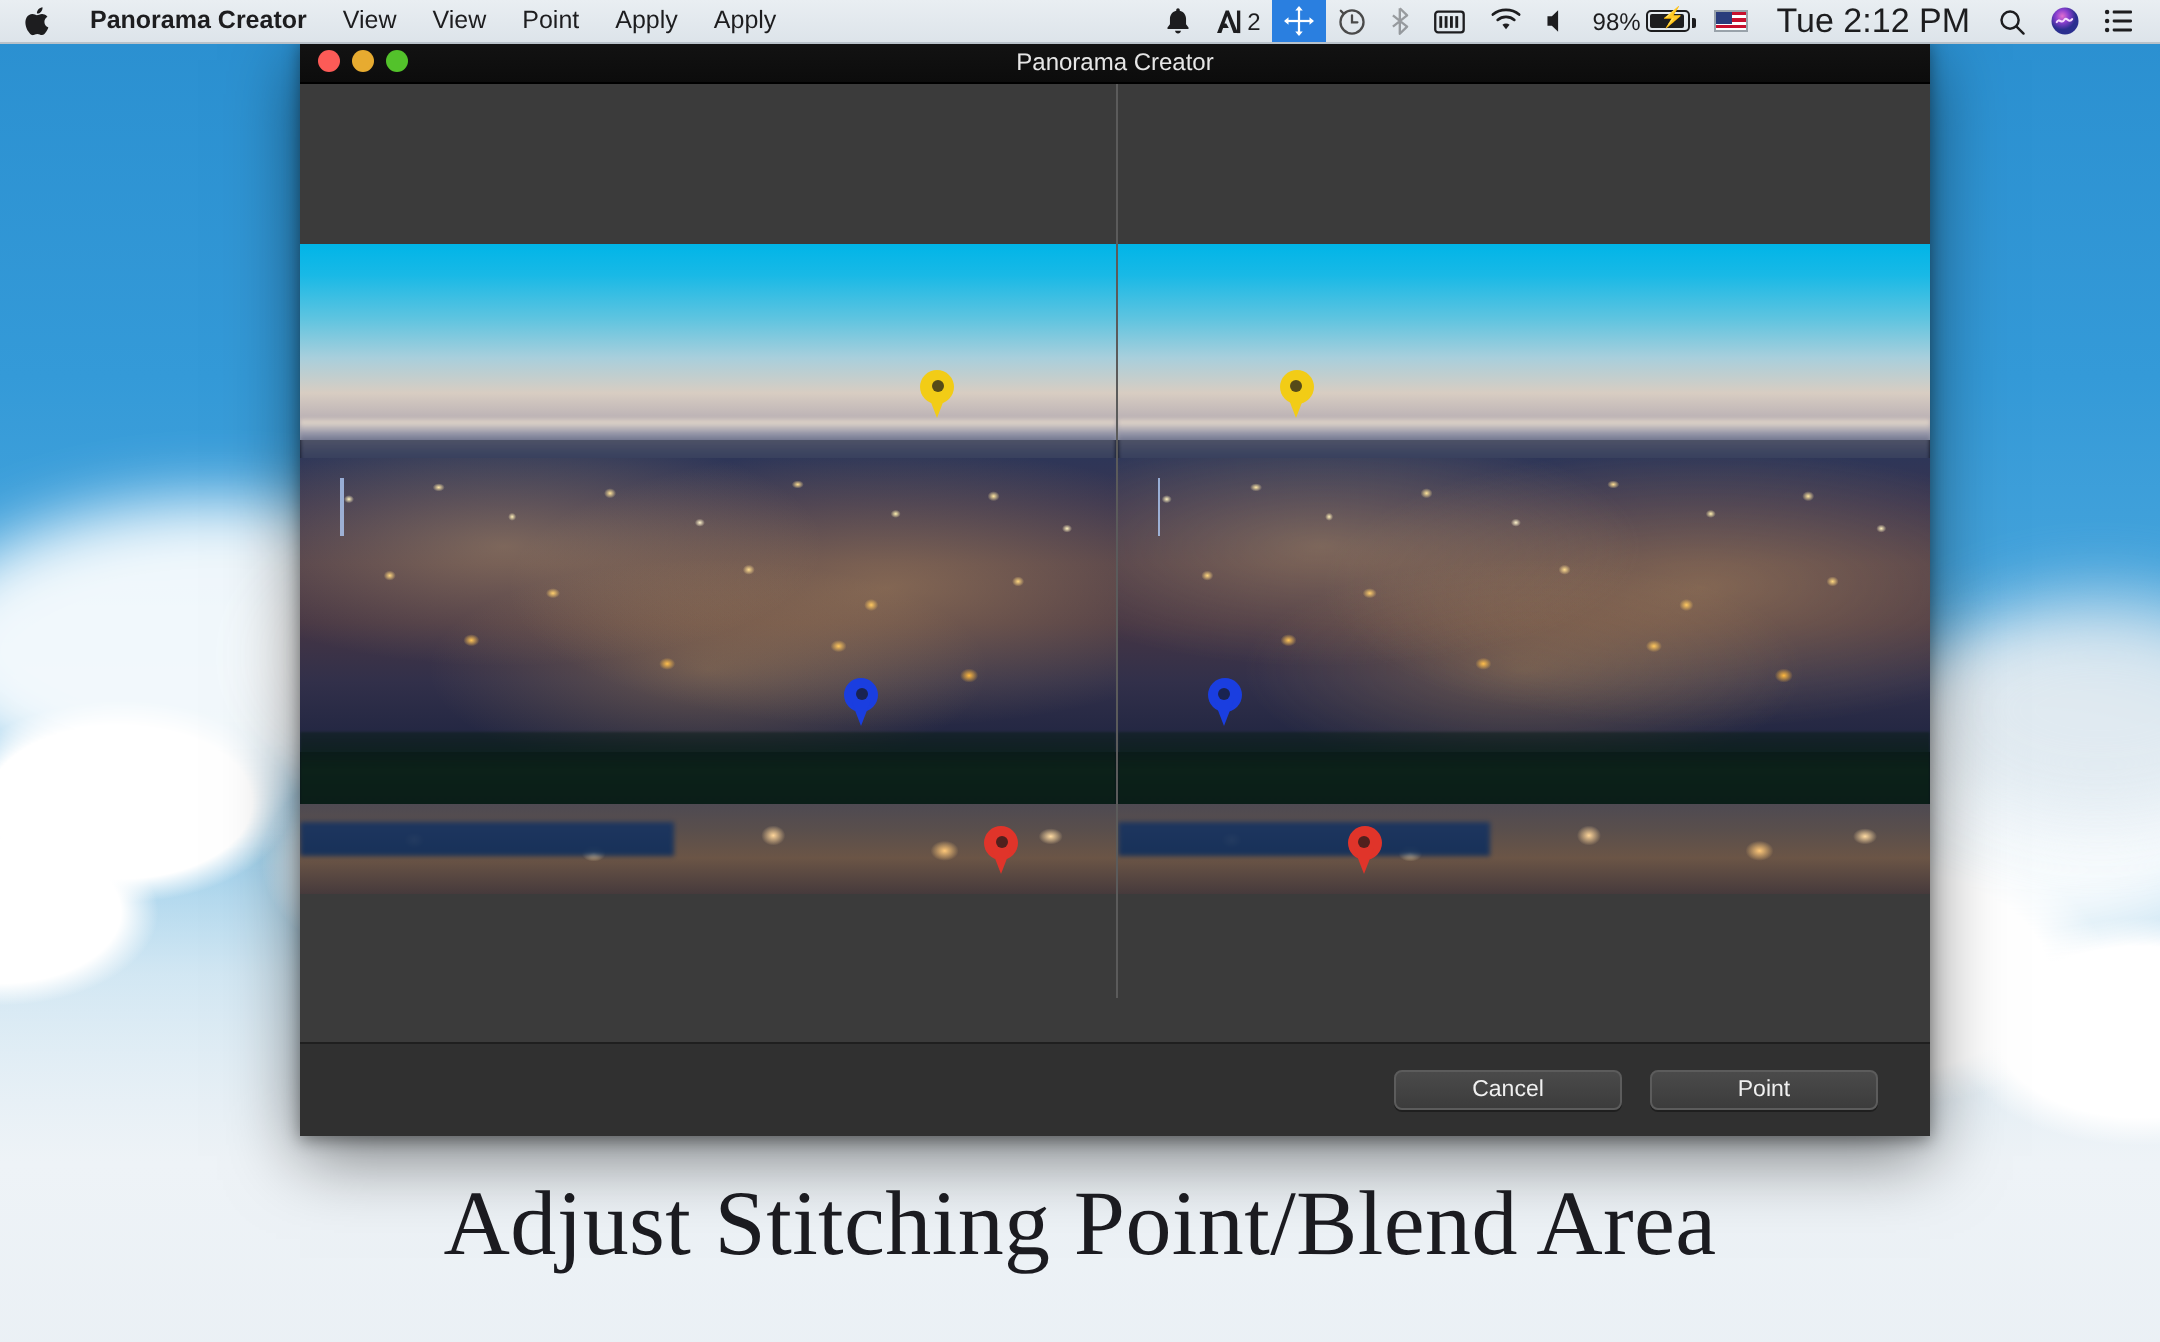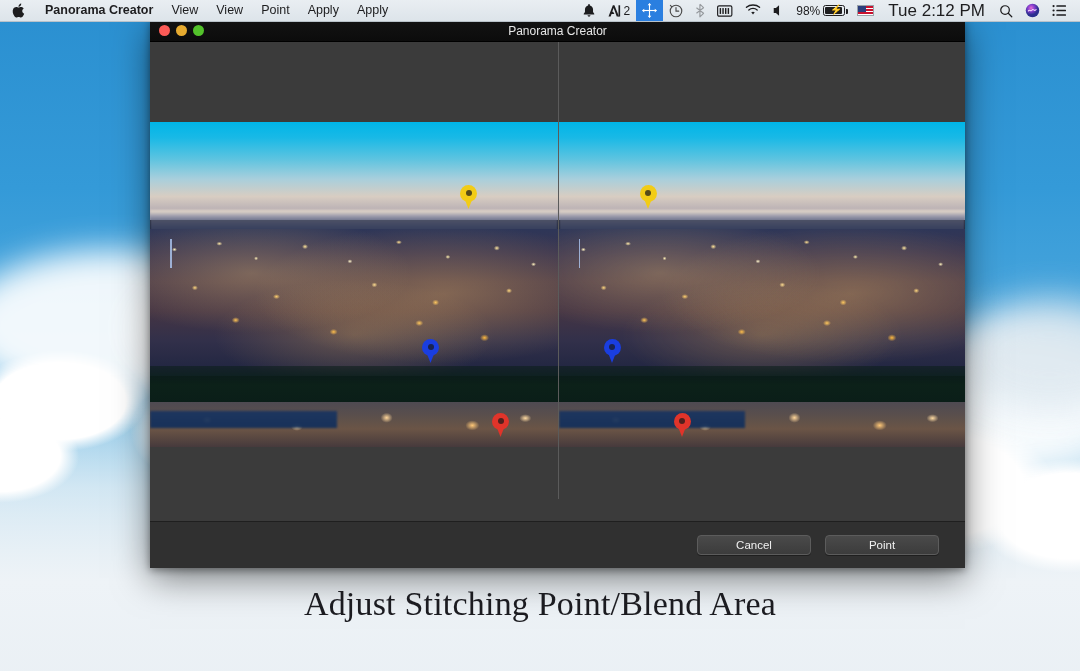--- a/index.html
+++ b/index.html
@@ -174,21 +174,21 @@
     border:1px solid #5c5c5c;
     color:#f0f0f0; font-size:11.5px;
     display:flex; align-items:center; justify-content:center;
     cursor:default; box-shadow:0 1px 0 rgba(0,0,0,.35);
   }
 
   
   #caption {
     position:absolute; left:0; right:0; top:585px; text-align:center;
     font-family:"Liberation Serif", serif;
-    font-size:34px; color:#1b1b20; letter-spacing:.2px; z-index:30;
+    font-size:46px; color:#1b1b20; letter-spacing:.2px; z-index:30;
   }
 </style>
 </head>
 <body>
 
 <div id="desktop">
   <div id="cloudbank"></div>
   <div class="cloud soft" style="left:-40px; top:250px; width:300px; height:150px;"></div>
   <div class="cloud soft" style="left:130px; top:268px; width:220px; height:120px;"></div>
   <div class="cloud soft" style="left:880px; top:330px; width:260px; height:140px;"></div>

